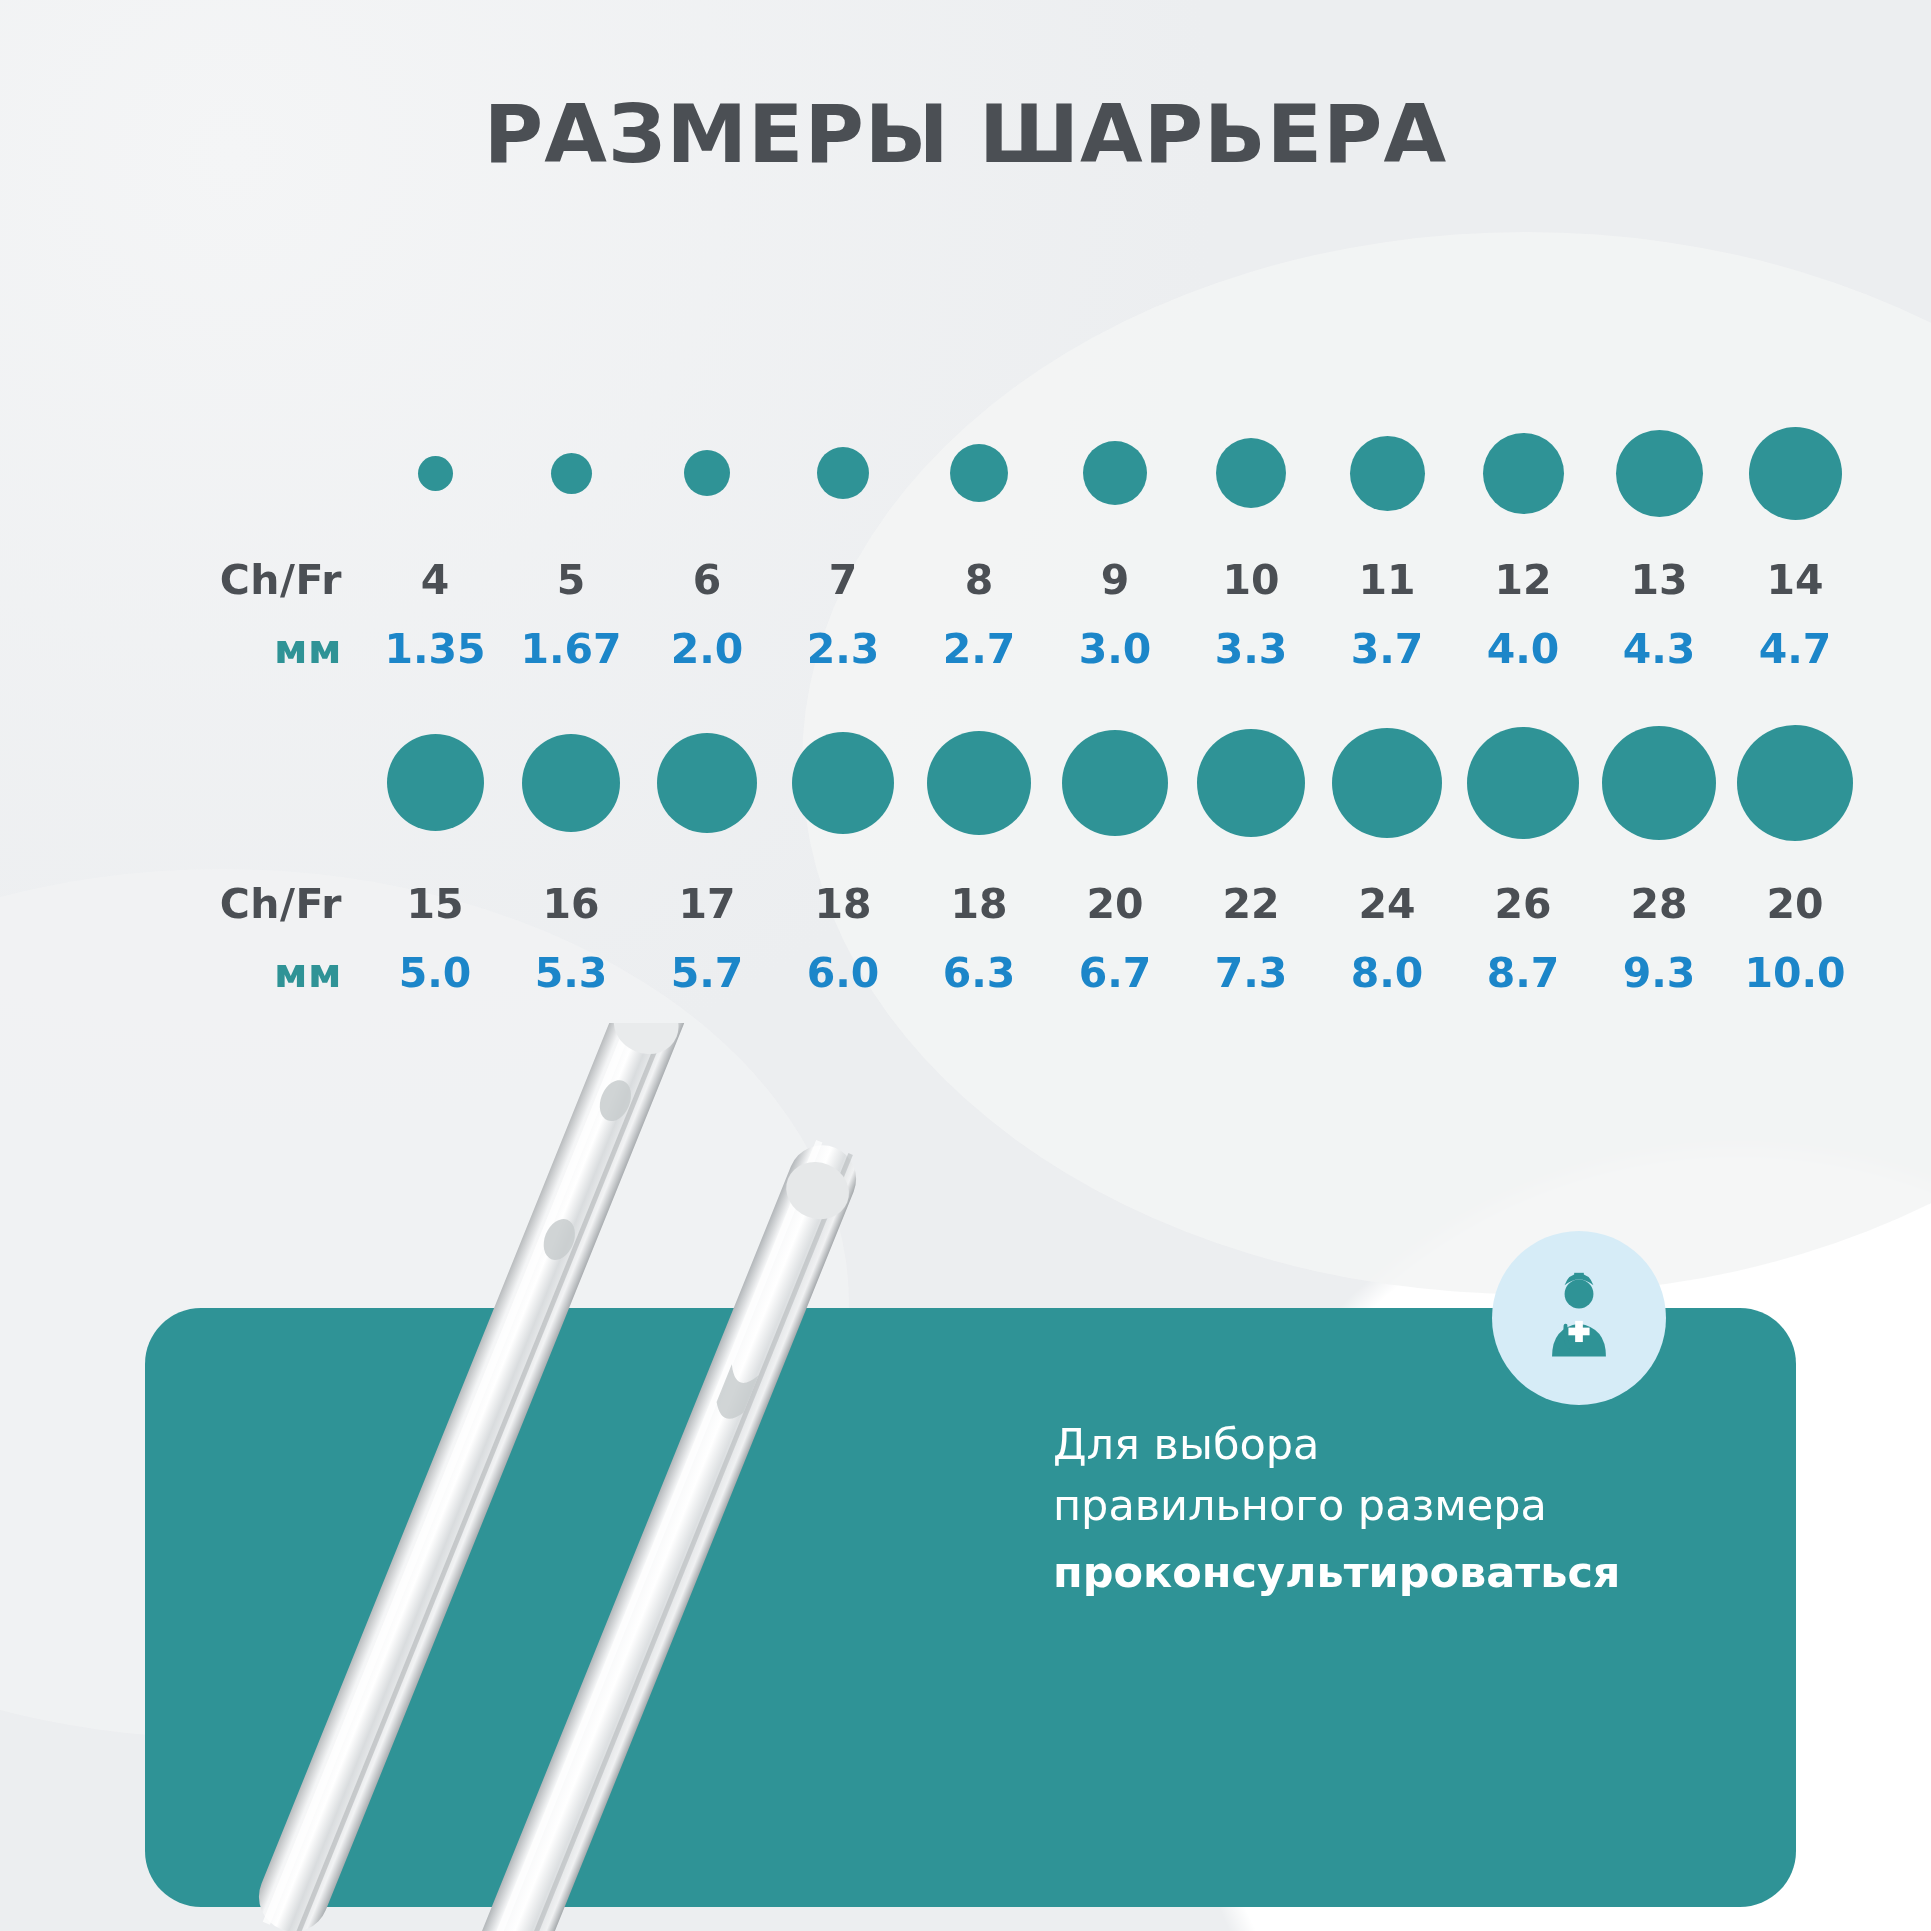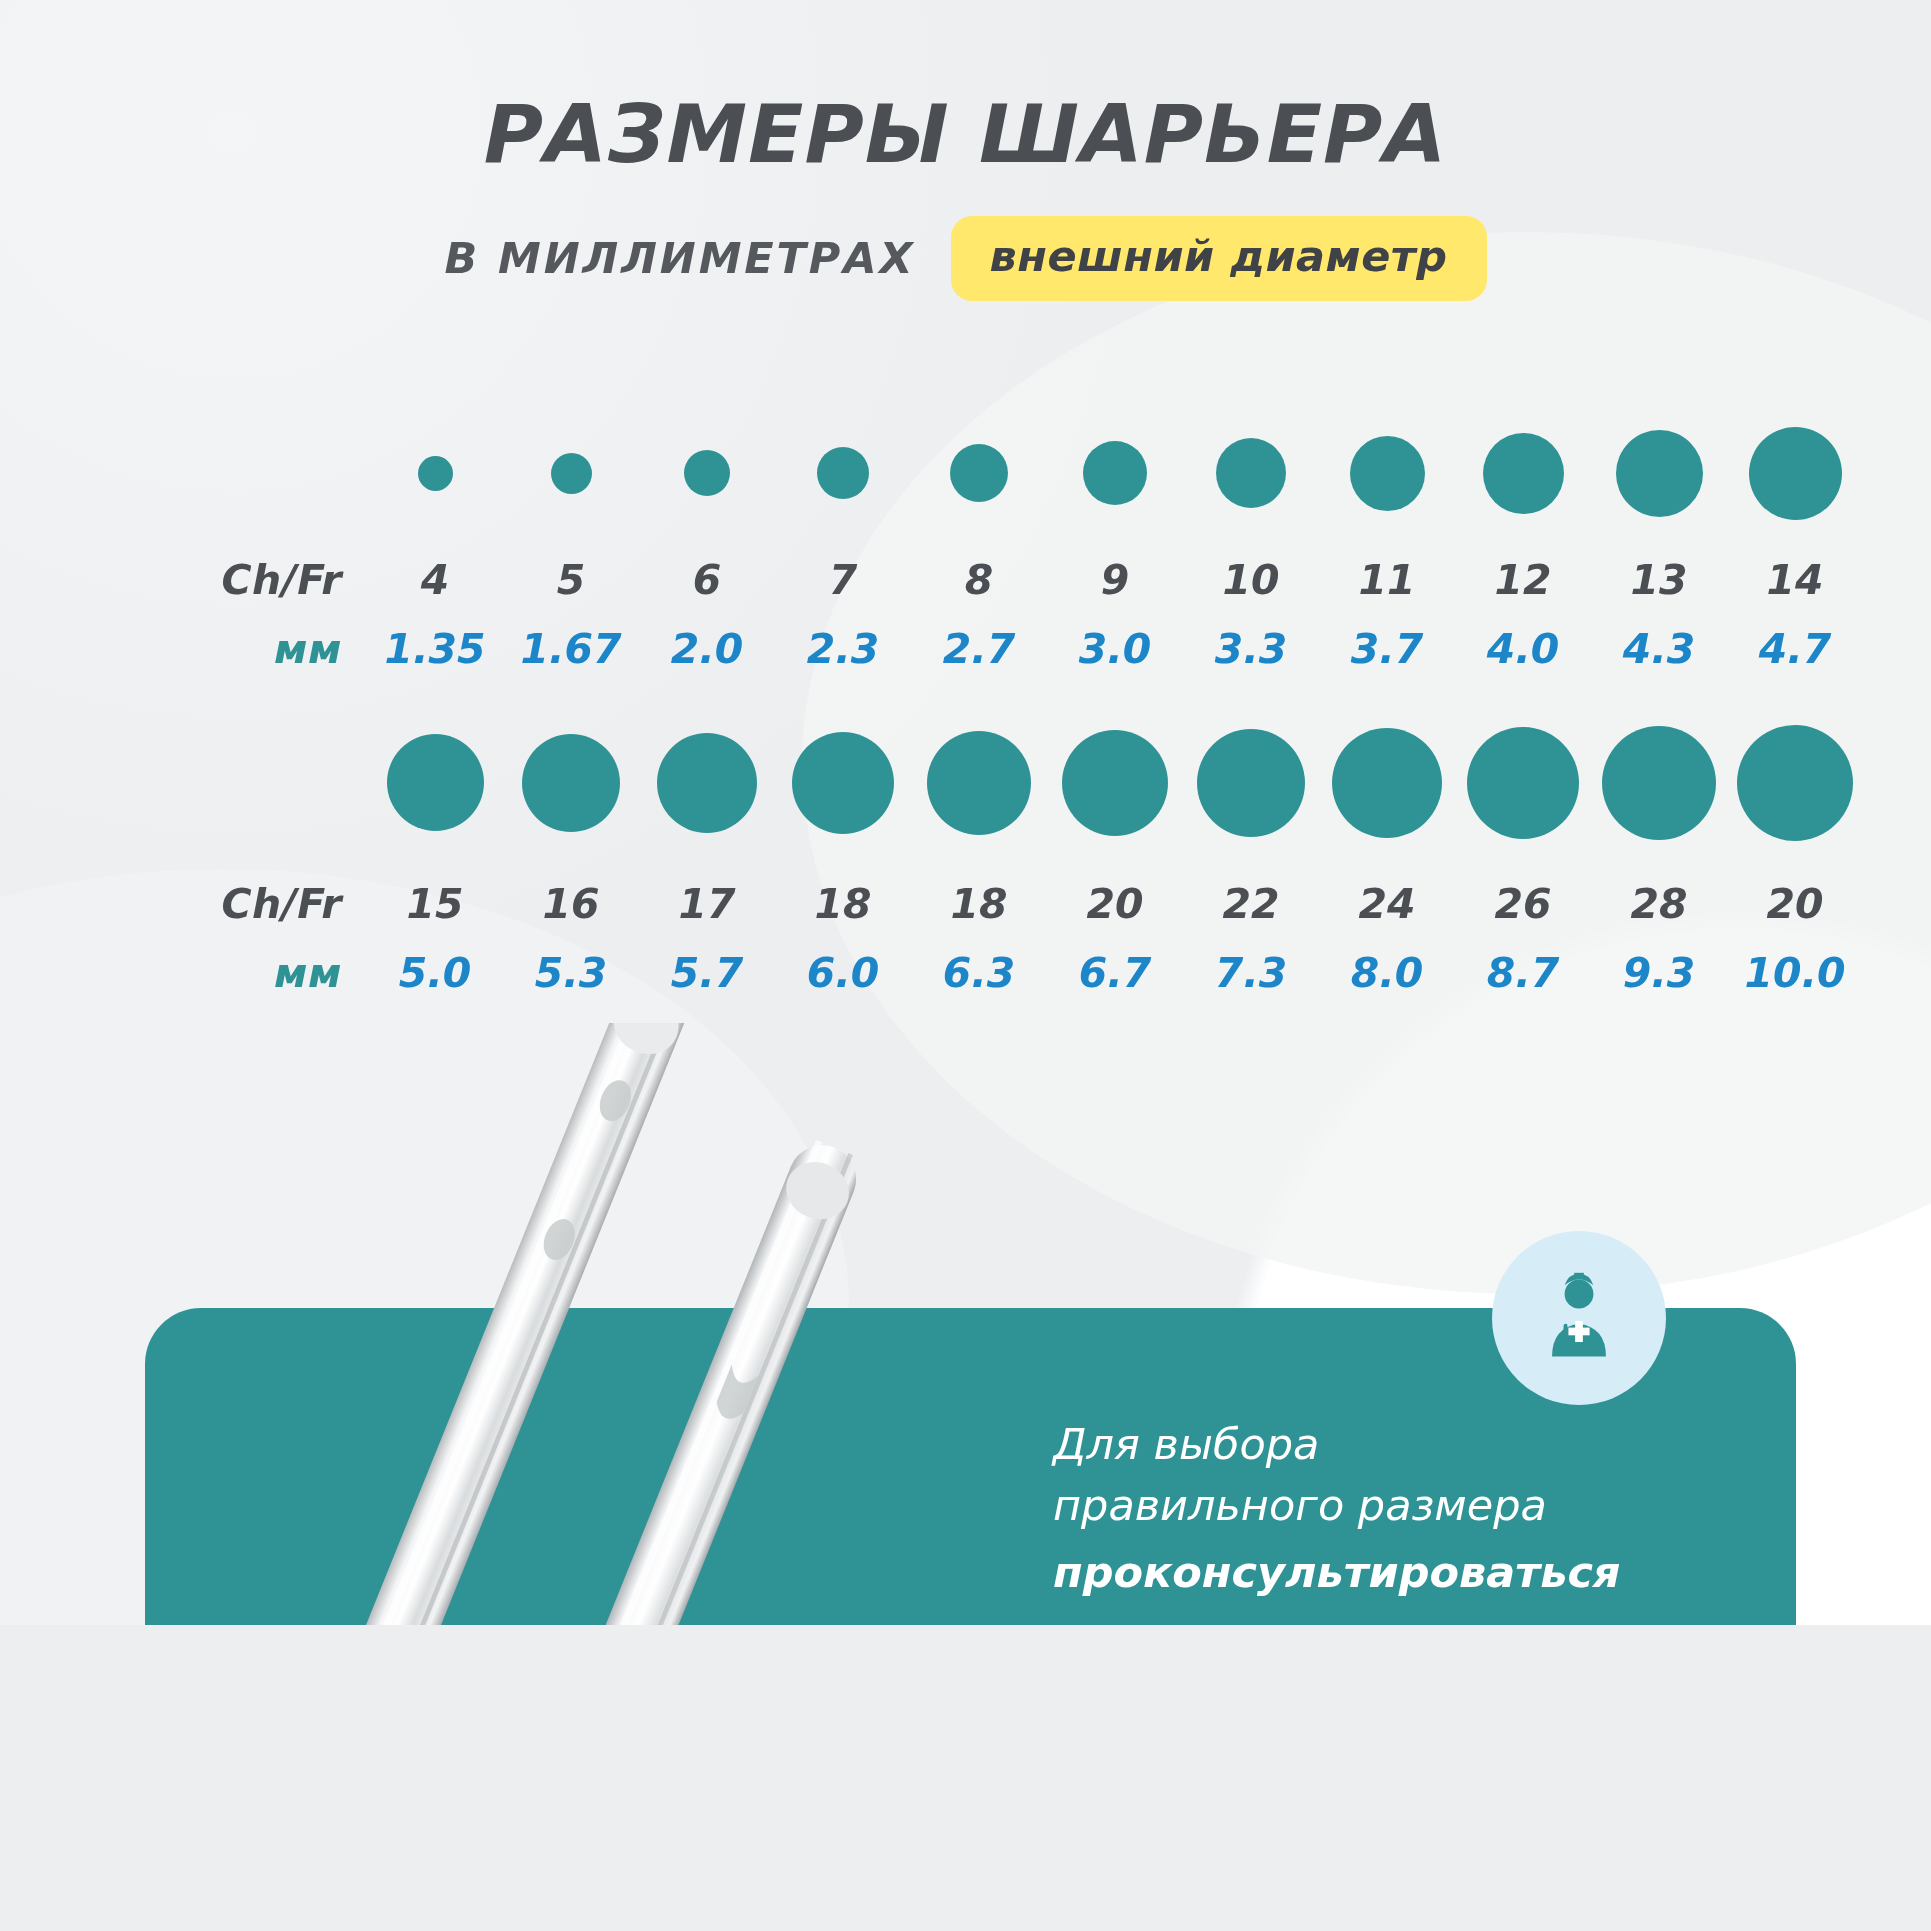--- a/index.html
+++ b/index.html
@@ -9,27 +9,26 @@
   body {
     width: 1931px;
     height: 1931px;
     font-family: "DejaVu Sans", "Liberation Sans", sans-serif;
     background: #eceef0;
     overflow: hidden;
   }
   .poster {
     position: relative;
     width: 1931px;
-    height: 1625px;
+    height: 1931px;
     background:
       radial-gradient(circle at 90% 88%, #ffffff 0%, #ffffff 22%, rgba(255,255,255,0) 23%),
       radial-gradient(circle at 12% 8%, #f4f5f6 0%, #eceef0 40%),
       linear-gradient(135deg, #eef0f1 0%, #e7e9eb 55%, #eceef0 100%);
     overflow: hidden;
-    font-style: italic;
   }
   .bg-swoosh {
     position: absolute;
     border-radius: 50%;
     background: #f3f4f5;
     opacity: .85;
     pointer-events: none;
   }
   .bg-swoosh.a { width: 1448px; height: 1062px; right: -319px; top: 232px; }
   .bg-swoosh.b { width: 1255px; height: 869px; left: -406px; top: 869px; background:#f1f2f3; }
@@ -167,24 +166,20 @@
 </style>
 </head>
 <body>
 
 <div class="poster">
   <div class="bg-swoosh a"></div>
   <div class="bg-swoosh b"></div>
 
   <div class="header">
     <h1 class="title">РАЗМЕРЫ ШАРЬЕРА</h1>
-    <div class="subrow">
-      <span class="sub-left">В МИЛЛИМЕТРАХ</span>
-      <span class="sub-pill">внешний диаметр</span>
-    </div>
   </div>
 
   <div class="table-block first">
     <div class="grid dots-row">
       <div></div>
       <div class="dot-cell">
           <span class="dot" style="width:35px;height:35px"></span>
         </div>
       <div class="dot-cell">
           <span class="dot" style="width:41px;height:41px"></span>

